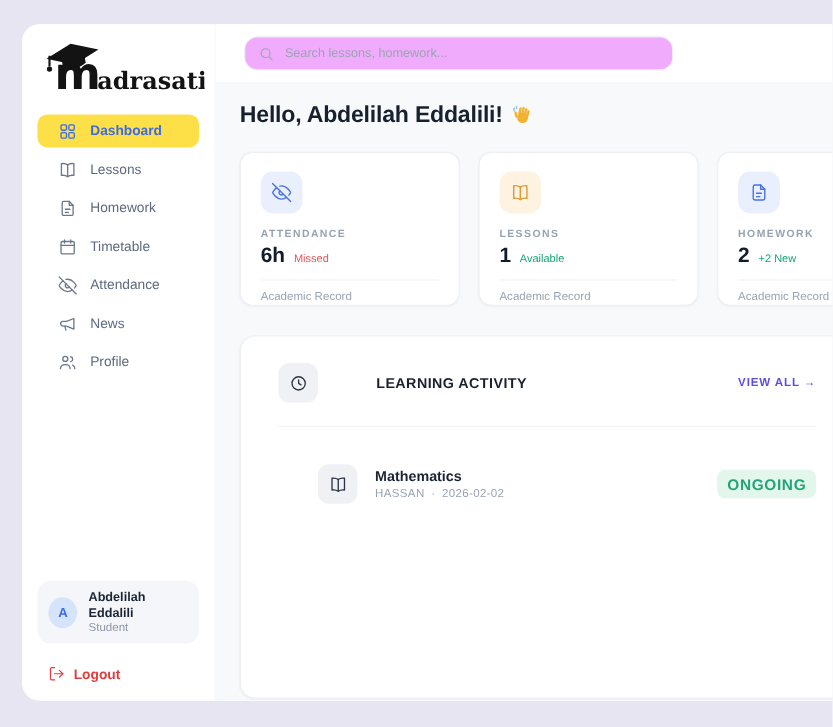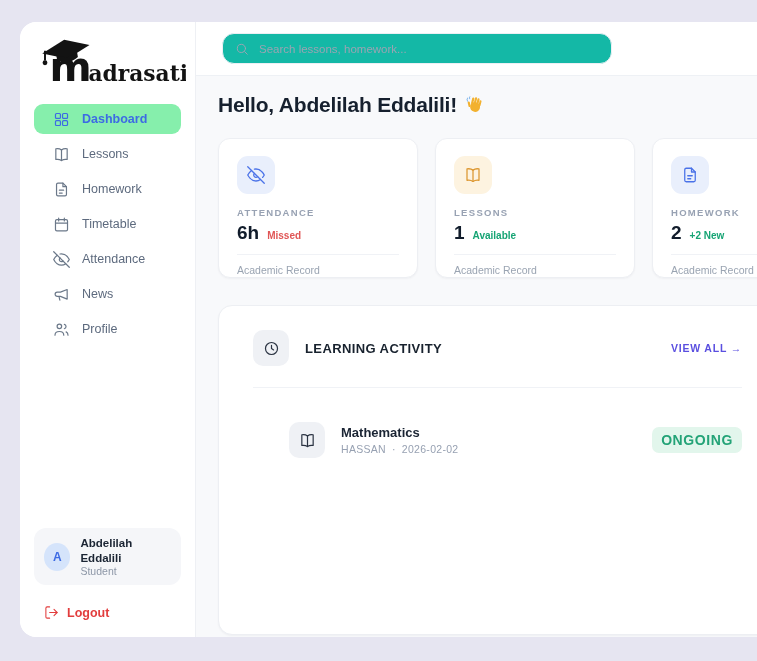--- a/index.html
+++ b/index.html
@@ -9,37 +9,37 @@
          background:#fff; border-radius:16px 0 0 16px; display:flex; overflow:hidden; }
 
   
   .sidebar { width:176px; min-width:176px; background:#fff; border-right:1px solid #eef0f4;
              display:flex; flex-direction:column; padding-bottom:17px; border-radius:16px 0 0 16px; }
   .logo { padding:16px 0 0 16px; height:64px; }
   nav { margin-top:18px; }
   .nav-item { height:30px; margin:0 14px 5px 14px; border-radius:9px; display:flex; align-items:center;
               gap:12px; padding-left:19px; color:#5d6a7e; font-size:12.5px; font-weight:500; cursor:pointer; }
   .nav-item svg { width:17px; height:17px; stroke:#6b7889; }
-  .nav-item.active { background:#86efac; color:#3d6be4; font-weight:700; }
+  .nav-item.active { background:#fde047; color:#3d6be4; font-weight:700; }
   .nav-item.active svg { stroke:#3d6be4; }
 
   .user-card { margin:auto 14px 0 14px; background:#f5f6f9; border-radius:12px; padding:8px 10px;
                display:flex; align-items:center; gap:10px; }
   .avatar { width:28px; height:28px; border-radius:50%; background:#d5e4fb; color:#3d6be4;
             font-size:12px; font-weight:700; display:flex; align-items:center; justify-content:center; }
   .user-name { font-size:11.5px; font-weight:700; color:#1a2433; line-height:1.25; }
   .user-role { font-size:10.5px; color:#8d97a7; }
   .logout { margin:20px 0 0 24px; display:flex; align-items:center; gap:8px; color:#e23d3d;
             font-size:12.5px; font-weight:700; cursor:pointer; }
   .logout svg { width:15px; height:15px; stroke:#e23d3d; }
 
   
   .main { flex:1; display:flex; flex-direction:column; min-width:0; }
   .topbar { height:54px; min-height:54px; background:#fff; border-bottom:1px solid #eef1f5; }
-  .search-box { margin:11px 0 0 26px; width:390px; height:31px; background:#14b8a6;
+  .search-box { margin:11px 0 0 26px; width:390px; height:31px; background:#f0abfc;
                 border:1px solid #eceff4; border-radius:12px; display:flex; align-items:center;
                 gap:10px; padding:0 12px; }
   .search-box svg { width:14px; height:14px; stroke:#9aa4b2; min-width:14px; }
   .search-box input { border:none; outline:none; background:transparent; font-size:11.5px;
                       color:#45505f; width:100%; font-family:"Liberation Sans",sans-serif; }
   .search-box input::placeholder { color:#9aa4b2; }
 
   .content { flex:1; background:#f8f9fb; padding:16px 0 0 22px; overflow:hidden;
              display:flex; flex-direction:column; }
   .greet-title { font-size:21px; font-weight:800; color:#16202e; letter-spacing:-.2px;
@@ -50,30 +50,30 @@
   .stats { display:flex; gap:17px; margin-top:20px; }
   .stat-card { width:200px; min-width:200px; height:140px; background:#fff; border:1px solid #edeff3;
                border-radius:12px; padding:17px 18px 0 18px; box-shadow:0 1px 2px rgba(16,24,40,.04); }
   .icon-box { width:38px; height:38px; border-radius:11px; display:flex; align-items:center; justify-content:center; }
   .icon-box svg { width:18px; height:18px; }
   .icon-blue { background:#e9effc; } .icon-blue svg { stroke:#4a72e8; }
   .icon-amber { background:#fdf3e0; } .icon-amber svg { stroke:#dd9832; }
   .stat-label { margin-top:13px; font-size:9.5px; font-weight:700; letter-spacing:1.3px; color:#98a2b3; }
   .stat-value-row { margin-top:4px; display:flex; align-items:baseline; gap:8px; }
   .stat-value { font-size:19px; font-weight:800; color:#111c2b; }
-  .stat-note { font-size:10px; font-weight:700; }
+  .stat-note { font-size:10px; font-weight:400; }
   .stat-note.red { color:#e05555; } .stat-note.green { color:#16a474; }
   .stat-divider { border-top:1px solid #f0f2f6; margin-top:10px; }
   .stat-footer { margin-top:9px; font-size:10.5px; color:#9aa4b2; }
 
   
   .activity { flex:1; margin:27px 0 2px 0; width:calc(100% + 20px); background:#fff;
               border:1px solid #edeff3; border-radius:14px; padding:24px 34px 0 34px;
               box-shadow:0 1px 2px rgba(16,24,40,.04); }
-  .activity-head { display:flex; align-items:center; }
+  .activity-head { display:flex; align-items:center;gap:37px; }
   .sq-icon { width:36px; height:36px; border-radius:10px; background:#eff1f5;
              display:flex; align-items:center; justify-content:center; }
   .sq-icon svg { width:17px; height:17px; stroke:#2a3342; }
   .activity-title { margin-left:16px; font-size:13px; font-weight:800; color:#18222e; letter-spacing:.4px; }
   .view-all { margin-left:auto; font-size:10.5px; font-weight:700; letter-spacing:.8px;
               color:#5a4fe0; cursor:pointer; }
   .activity-divider { border-top:1px solid #f0f2f6; margin-top:21px; }
   .activity-item { margin-top:34px; display:flex; align-items:center;padding-left:36px; }
   .activity-item-text { margin-left:16px; }
   .activity-item-title { font-size:13px; font-weight:700; color:#1a2433; }

